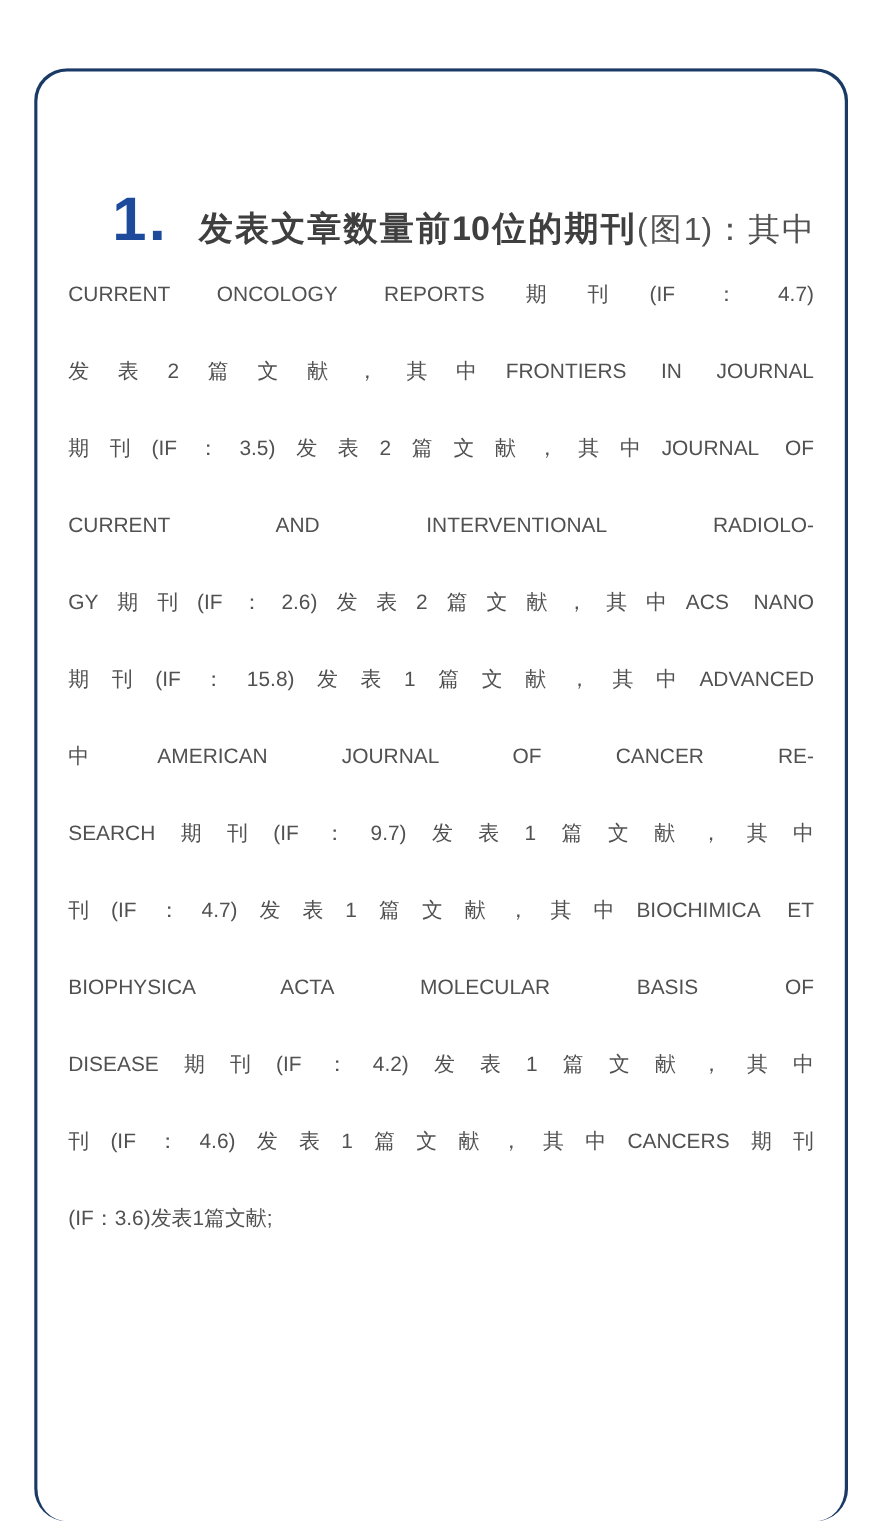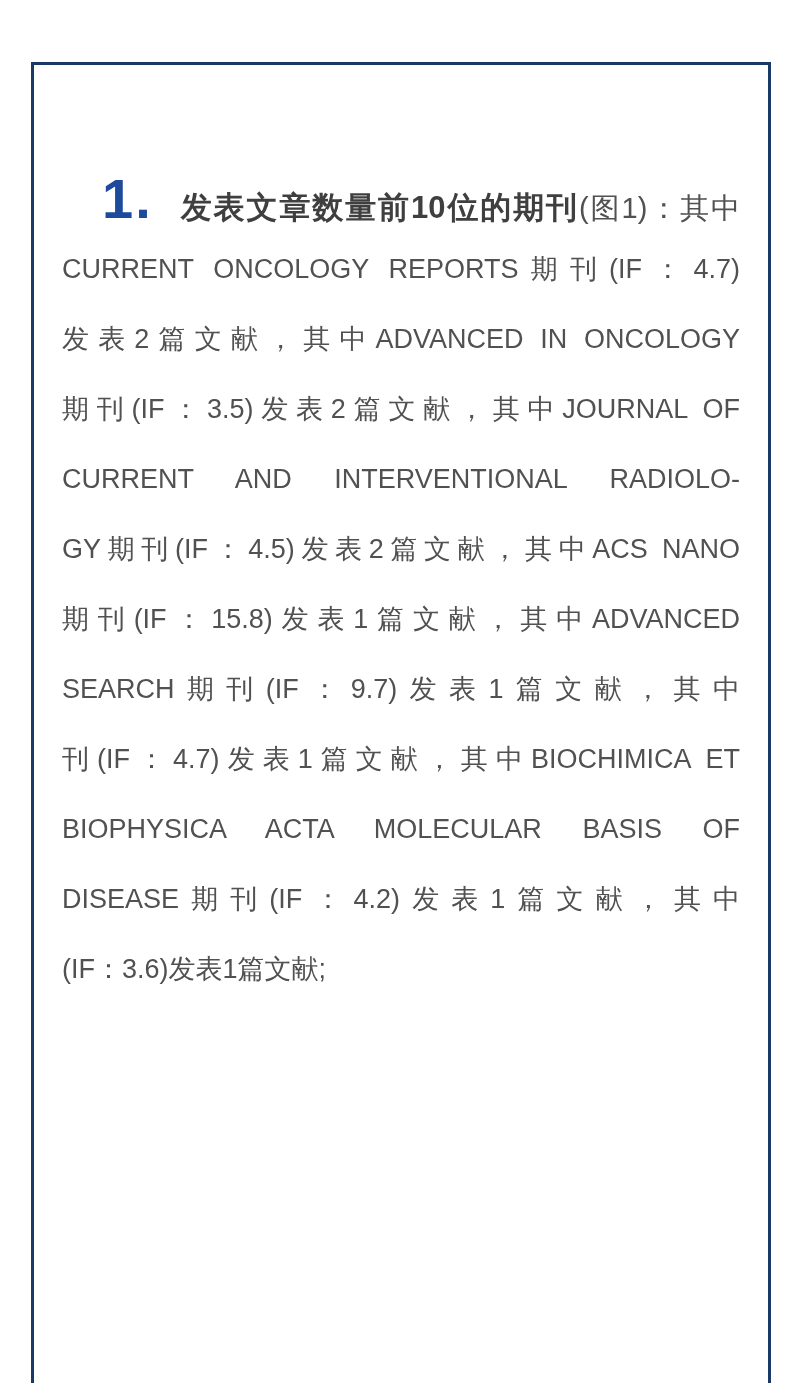--- a/index.html
+++ b/index.html
@@ -1,15 +1,15 @@
 <!DOCTYPE html>
 <html style="--frame-border: #1a3a66; --section-number: #1e4a9c; --heading-text: #3f3f3f; --body-text: #515151; --background: #ffffff;"><head>
 <meta charset="utf-8">
 <style>
-  * { margin: 0; padding: 0; box-sizing: border-box; }
+  * { margin: 0; padding: 0; box-sizing: border-box; border-radius: 30px; }
   html, body {
     width: 800px; height: 1383px;
     background: #ffffff;
     font-family: "Liberation Sans", "DejaVu Sans", sans-serif;
     overflow: hidden;
   }
   body { position: relative; }
 
   .frame {
     position: absolute;
@@ -48,40 +48,42 @@
     font-weight: 700;
     color: var(--heading-text, #3f3f3f);
   }
 
   .title-suffix, .lead {
     font-size: 29px;
     color: var(--body-text, #515151);
   }
 
   .body-line {
-    font-size: 27px;
+    font-size: 19px;
     color: var(--body-text, #515151);
     text-align: justify;
     text-align-last: justify;
   }
   .body-line:last-child {
     text-align-last: left;
   }
 </style>
 </head>
 <body>
 
 <div class="frame">
   <div class="line heading-line"><span class="num">1.</span> <span class="title-bold">发表文章数量前10位的期刊</span><span class="title-suffix">(图1)：</span><span class="lead">其中</span></div>
   <div>
       <div class="line body-line">CURRENT ONCOLOGY REPORTS期刊(IF：4.7)</div>
-      <div class="line body-line">发表2篇文献，其中ADVANCED IN ONCOLOGY</div>
+      <div class="line body-line">发表2篇文献，其中FRONTIERS IN JOURNAL</div>
       <div class="line body-line">期刊(IF：3.5)发表2篇文献，其中JOURNAL OF</div>
       <div class="line body-line">CURRENT AND INTERVENTIONAL RADIOLO-</div>
-      <div class="line body-line">GY期刊(IF：4.5)发表2篇文献，其中ACS NANO</div>
+      <div class="line body-line">GY期刊(IF：2.6)发表2篇文献，其中ACS NANO</div>
       <div class="line body-line">期刊(IF：15.8)发表1篇文献，其中ADVANCED</div>
+      <div class="line body-line">中AMERICAN JOURNAL OF CANCER RE-</div>
       <div class="line body-line">SEARCH期刊(IF：9.7)发表1篇文献，其中</div>
       <div class="line body-line">刊(IF：4.7)发表1篇文献，其中BIOCHIMICA ET</div>
       <div class="line body-line">BIOPHYSICA ACTA MOLECULAR BASIS OF</div>
       <div class="line body-line">DISEASE期刊(IF：4.2)发表1篇文献，其中</div>
+      <div class="line body-line">刊(IF：4.6)发表1篇文献，其中CANCERS期刊</div>
       <div class="line body-line">(IF：3.6)发表1篇文献;</div>
     </div>
 </div>
 
 </body></html>

